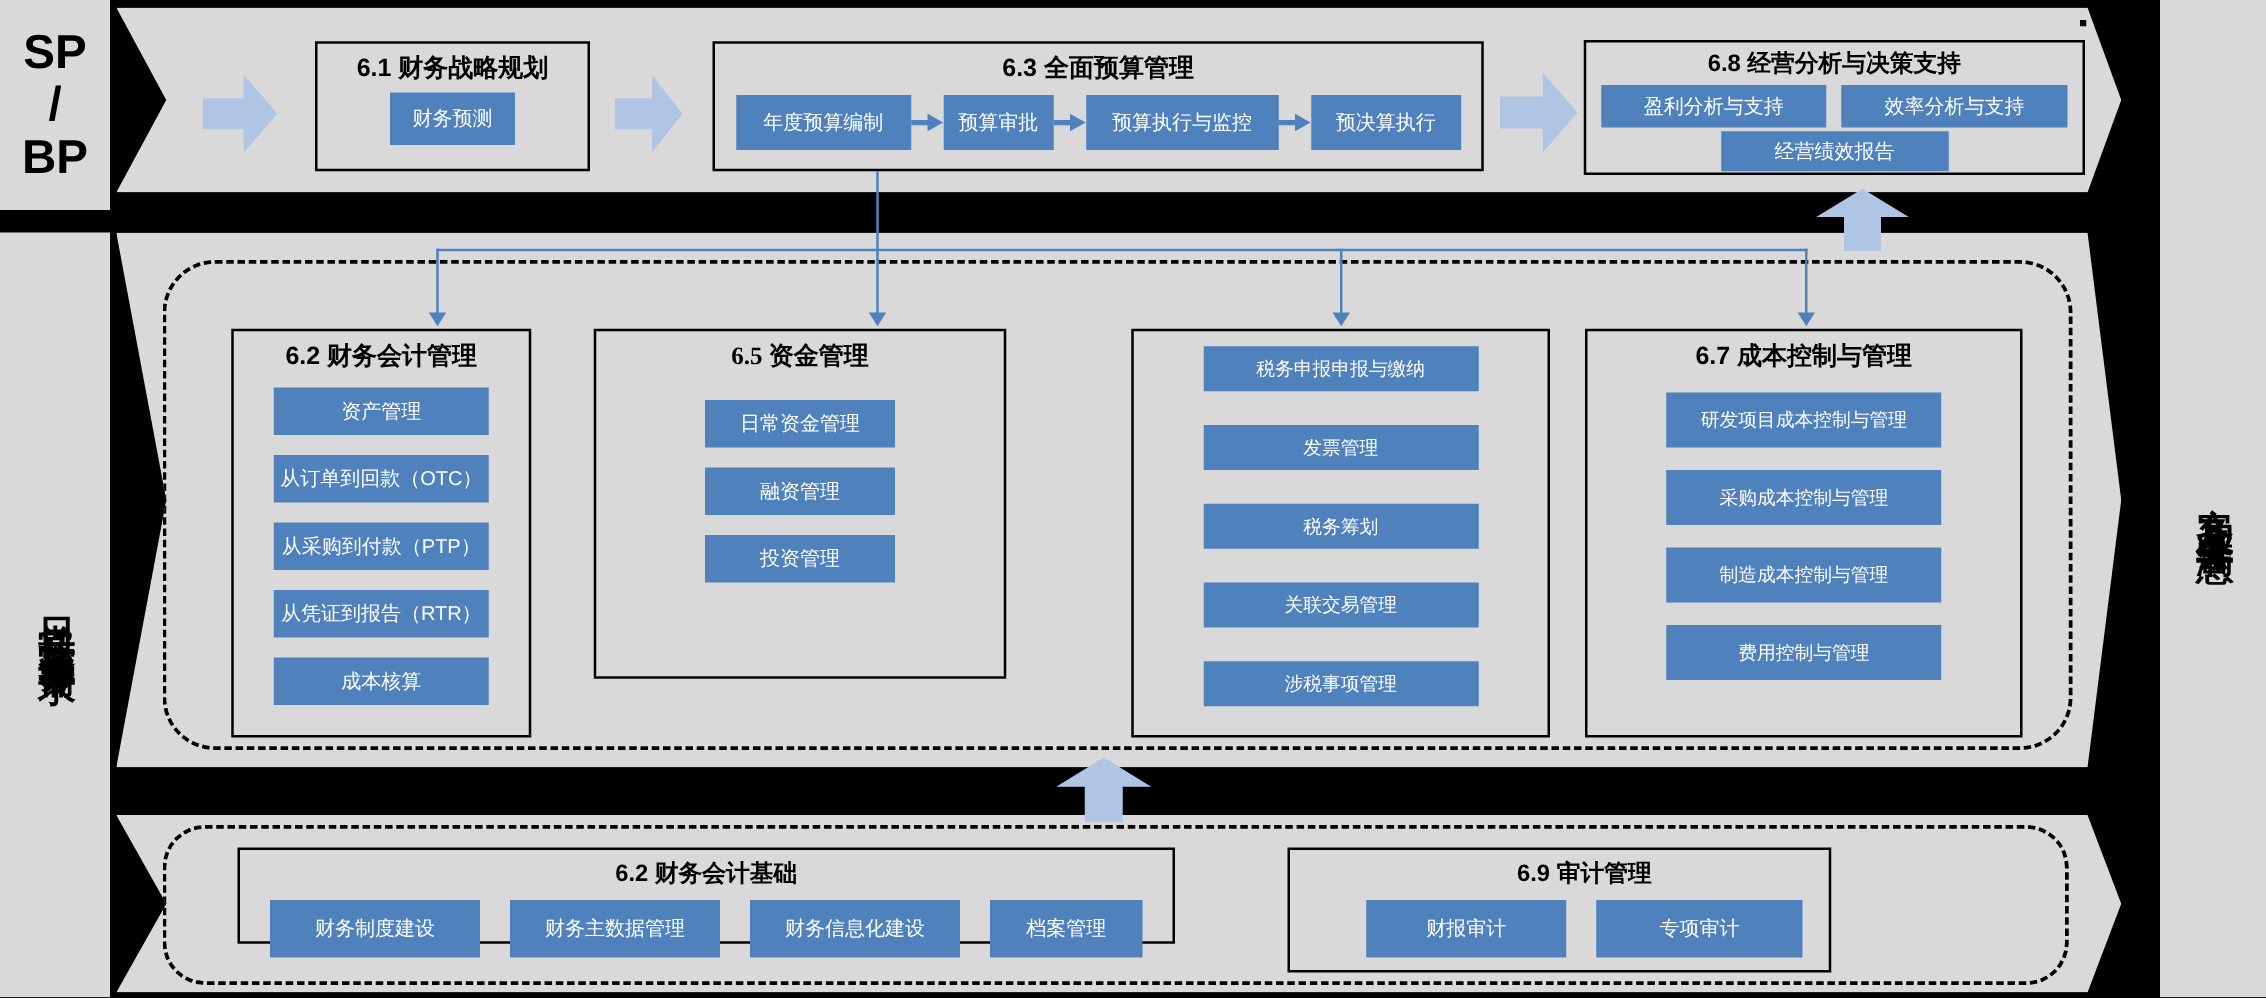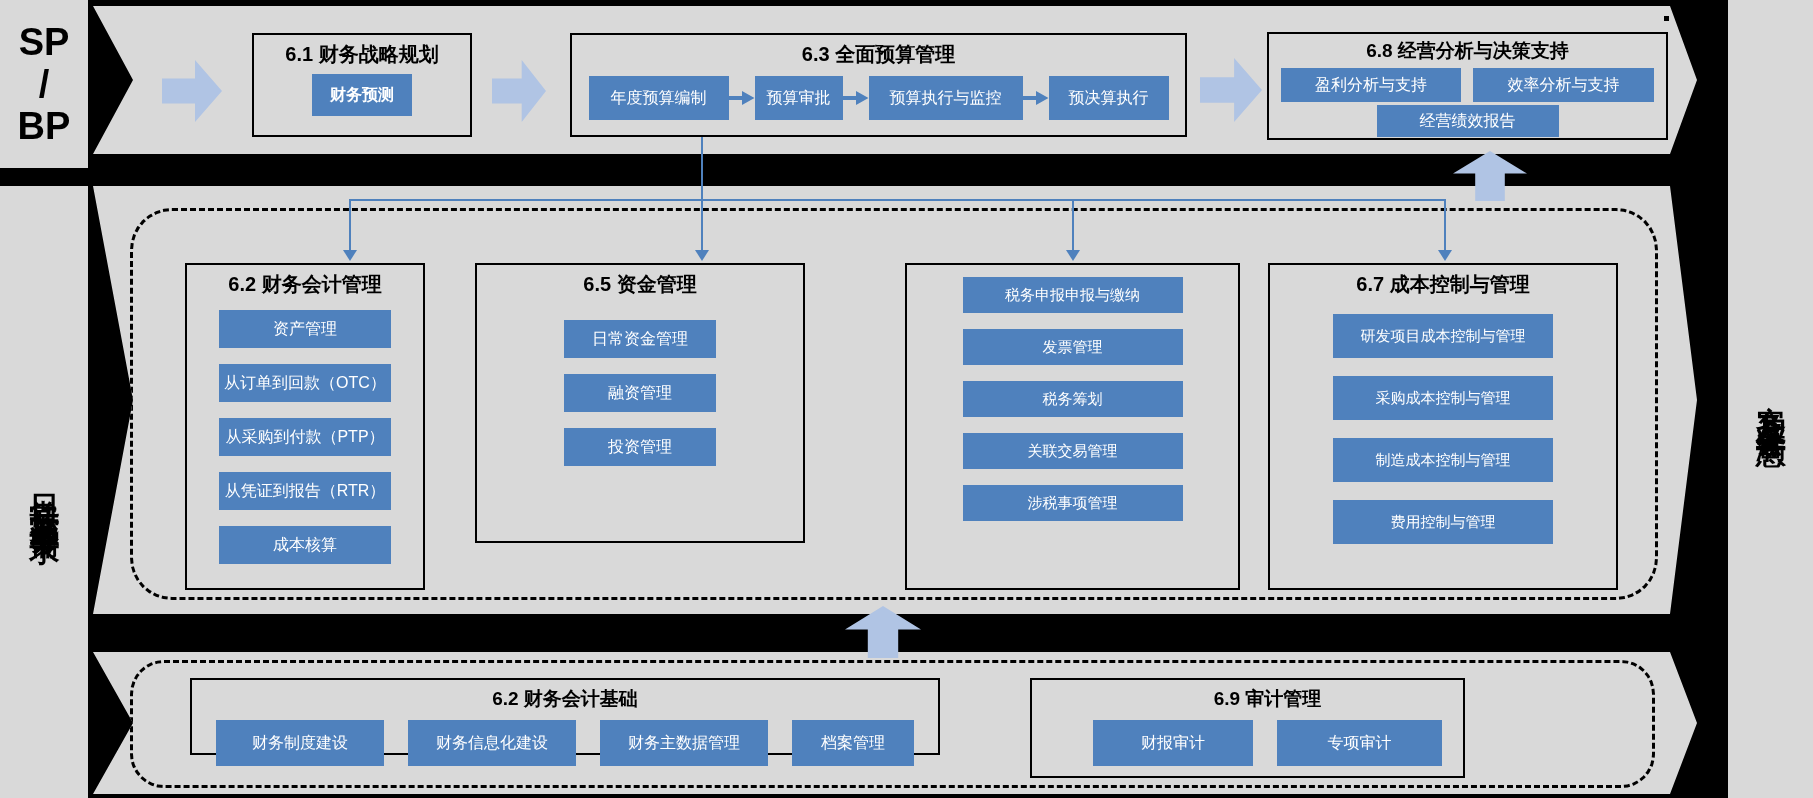--- a/index.html
+++ b/index.html
@@ -39,21 +39,21 @@
 
   .b68-row{display:flex;justify-content:center;gap:12px;margin-top:4px;}
   .b68-row .bar{height:34px;}
   .b68-row2{display:flex;justify-content:center;margin-top:3px;}
   .b68-row2 .bar{height:32px;}
 
   
   .stack{display:flex;flex-direction:column;align-items:center;margin-top:12px;}
   .box62 .stack{gap:16px;} .box62 .bar{width:172px;height:38px;}
   .box65 .stack{gap:16px;} .box65 .bar{width:152px;height:38px;}
-  .box66 .stack{gap:16px;} .box66 .bar{width:220px;height:36px;font-size:15px;}
+  .box66 .stack{gap:27px;} .box66 .bar{width:220px;height:36px;font-size:15px;}
   .box67 .stack{gap:18px;} .box67 .bar{width:220px;height:44px;font-size:15px;}
 
   
   .hrow{display:flex;justify-content:center;align-items:center;gap:24px;margin-top:8px;}
   .hrow .bar{height:46px;}
 
   
   .dashed{position:absolute;border:3px dashed #000;border-radius:42px;}
 
   
@@ -84,21 +84,21 @@
   </div>
   <div class="side-col right-col">
     <span class="vtext">客户及业务满意</span>
   </div>
 
   <div class="band top-band">
     <div class="block-arrow-right" style="left:69px;top:54px;width:60px;height:62px;"></div>
 
     <div class="pbox" style="left:159px;top:27px;width:220px;height:104px;">
       <div class="pbox-title">6.1 财务战略规划</div>
-      <div class="bar center-bar" style="width:100px;font-weight:bold;">财务预测</div>
+      <div class="bar center-bar" style="width:100px;">财务预测</div>
     </div>
 
     <div class="block-arrow-right" style="left:399px;top:54px;width:54px;height:62px;"></div>
 
     <div class="pbox" style="left:477px;top:27px;width:617px;height:104px;">
       <div class="pbox-title">6.3 全面预算管理</div>
       <div class="flow-row">
         <div class="bar" style="width:140px;">年度预算编制</div>
         <div class="flow-arrow"></div>
         <div class="bar" style="width:88px;">预算审批</div>
@@ -130,21 +130,21 @@
       <div class="pbox-title">6.2 财务会计管理</div>
       <div class="stack">
         <div class="bar">资产管理</div>
         <div class="bar">从订单到回款（OTC）</div>
         <div class="bar">从采购到付款（PTP）</div>
         <div class="bar">从凭证到报告（RTR）</div>
         <div class="bar">成本核算</div>
       </div>
     </div>
 
-    <div class="pbox box65" style="left:382px;top:77px;width:330px;height:280px;">
+    <div class="pbox box65" style="left:382px;top:77px;width:330px;height:280px;font-family:Liberation Serif, serif;">
       <div class="pbox-title">6.5 资金管理</div>
       <div class="stack" style="margin-top:22px;">
         <div class="bar">日常资金管理</div>
         <div class="bar">融资管理</div>
         <div class="bar">投资管理</div>
       </div>
     </div>
 
     <div class="pbox box66" style="left:812px;top:77px;width:335px;height:327px;">
       <div class="stack">
@@ -167,22 +167,22 @@
     </div>
   </div>
 
   <div class="band bot-band">
     <div class="dashed" style="left:37px;top:8px;width:1525px;height:128px;border-radius:34px;"></div>
 
     <div class="pbox" style="left:97px;top:26px;width:750px;height:77px;">
       <div class="pbox-title" style="font-size:19px;">6.2 财务会计基础</div>
       <div class="hrow">
         <div class="bar" style="width:168px;">财务制度建设</div>
+        <div class="bar" style="width:168px;">财务主数据管理</div>
         <div class="bar" style="width:168px;">财务信息化建设</div>
-        <div class="bar" style="width:168px;">财务主数据管理</div>
         <div class="bar" style="width:122px;">档案管理</div>
       </div>
     </div>
 
     <div class="pbox" style="left:937px;top:26px;width:435px;height:100px;padding-left:40px;">
       <div class="pbox-title" style="font-size:19px;">6.9 审计管理</div>
       <div class="hrow" style="">
         <div class="bar" style="width:160px;">财报审计</div>
         <div class="bar" style="width:165px;">专项审计</div>
       </div>

